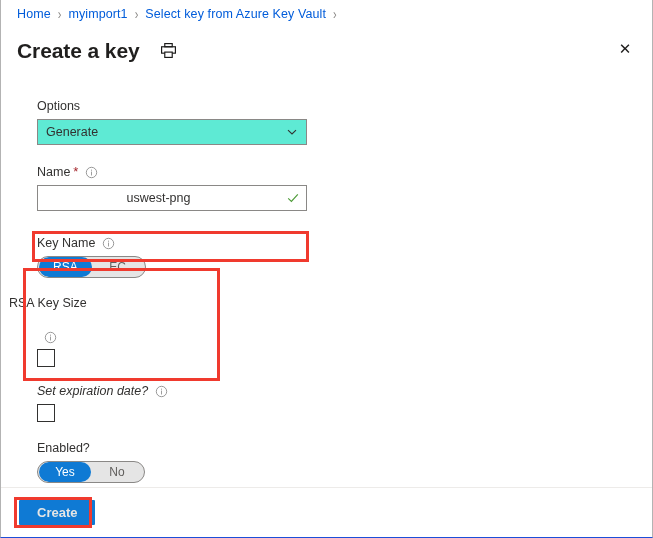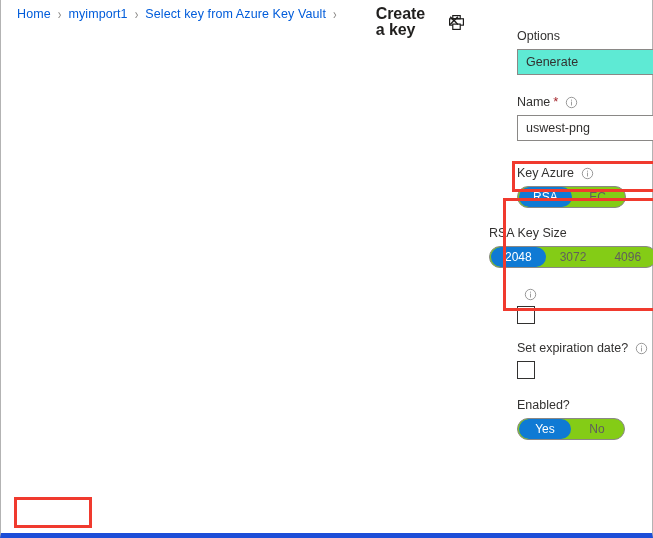--- a/index.html
+++ b/index.html
@@ -17,23 +17,23 @@
     -webkit-font-smoothing: antialiased;
   }
 
   .blade {
     position: relative;
     width: 653px;
     height: 538px;
     background: #ffffff;
     border-left: 1px solid #b3b3b3;
     border-right: 1px solid #b3b3b3;
-    border-bottom: 5px solid #1d4ed8;
-    display: flex;
-    flex-direction: row;
+    border-bottom: 1px solid #1d4ed8;
+    display: flex;
+    flex-direction: column;
   }
 
   
   .breadcrumb {
     height: 28px;
     display: flex;
     align-items: center;
     padding: 0 16px;
     font-size: 12.5px;
     white-space: nowrap;
@@ -54,21 +54,21 @@
 
   
   .title-row {
     display: flex;
     align-items: center;
     padding: 2px 16px 0 16px;
     height: 42px;
     position: relative;
   }
   .title {
-    font-size: 16px;
+    font-size: 21px;
     font-weight: 600;
     color: #201f1e;
     letter-spacing: -0.1px;
     line-height: 1;
   }
   .print-btn {
     margin-left: 18px;
     width: 22px;
     height: 22px;
     display: flex;
@@ -152,30 +152,31 @@
   .text-input {
     border: 0;
     outline: 0;
     font-family: "Liberation Sans", sans-serif;
     font-size: 12.5px;
     color: #323130;
     background: transparent;
     width: 225px;
     height: 100%;
     padding: 0;
+    text-align: center;
   }
   .valid-check { color: #4f9c3a; display: flex; }
 
   
   .pillgroup {
     display: inline-flex;
     border: 1px solid #8a8886;
     border-radius: 13px;
     height: 22px;
-    background: #84cc16;
+    background: #e5e5e5;
     overflow: hidden;
     padding: 1px;
     align-items: center;
   }
   .pill {
     border: 0;
     background: transparent;
     font-family: "Liberation Sans", sans-serif;
     font-size: 12px;
     color: #605e5c;
@@ -217,21 +218,21 @@
   
   .footer {
     border-top: 1px solid #edebe9;
     height: 50px;
     display: flex;
     align-items: center;
     padding-left: 18px;
   }
   .create-btn {
     background: #0f7ad4;
-    color: #0f172a;
+    color: #e5e5e5;
     border: 0;
     font-family: "Liberation Sans", sans-serif;
     font-size: 13px;
     font-weight: 600;
     height: 25px;
     padding: 0 18px;
     cursor: pointer;
     border-radius: 1px;
   }
 </style>
@@ -296,60 +297,55 @@
         <span class="valid-check">
           <svg width="14" height="14" viewBox="0 0 14 14" fill="none">
             <path d="M2.2 7.4 L5.4 10.4 L11.8 3.4" stroke="#4f9c3a" stroke-width="1.2" fill="none"></path>
           </svg>
         </span>
       </div>
     </div>
 
     <div class="field" style="margin-bottom:17px;padding-top:6px;">
       <div class="flabel">
-        <span>Key Azure</span>
+        <span>Key Name</span>
         <span class="info-icon">
           <svg width="13" height="13" viewBox="0 0 14 14" fill="none">
             <circle cx="7" cy="7" r="5.6" stroke="#919191" stroke-width="1"></circle>
             <rect x="6.55" y="6" width="0.95" height="4.2" fill="#919191"></rect>
             <rect x="6.55" y="3.9" width="0.95" height="1.2" fill="#919191"></rect>
           </svg>
         </span>
       </div>
       <div class="pillgroup">
         <button class="pill sel">RSA</button>
         <button class="pill">EC</button>
       </div>
     </div>
 
     <div class="field" style="margin-bottom:20px;padding-left:8px;">
       <div class="flabel">
         <span>RSA Key Size</span>
       </div>
-      <div class="pillgroup">
-        <button class="pill sel">2048</button>
-        <button class="pill">3072</button>
-        <button class="pill">4096</button>
-      </div>
     </div>
 
     <div class="field" style="margin-bottom:16px;">
       <div class="flabel">
         <span class="info-icon">
           <svg width="13" height="13" viewBox="0 0 14 14" fill="none">
             <circle cx="7" cy="7" r="5.6" stroke="#919191" stroke-width="1"></circle>
             <rect x="6.55" y="6" width="0.95" height="4.2" fill="#919191"></rect>
             <rect x="6.55" y="3.9" width="0.95" height="1.2" fill="#919191"></rect>
           </svg>
         </span>
       </div>
       <div class="cbox"></div>
     </div>
 
-    <div class="field" style="margin-bottom:18px;">
+    <div class="field" style="margin-bottom:18px;font-style:italic;">
       <div class="flabel">
         <span>Set expiration date?</span>
         <span class="info-icon">
           <svg width="13" height="13" viewBox="0 0 14 14" fill="none">
             <circle cx="7" cy="7" r="5.6" stroke="#919191" stroke-width="1"></circle>
             <rect x="6.55" y="6" width="0.95" height="4.2" fill="#919191"></rect>
             <rect x="6.55" y="3.9" width="0.95" height="1.2" fill="#919191"></rect>
           </svg>
         </span>
       </div>

